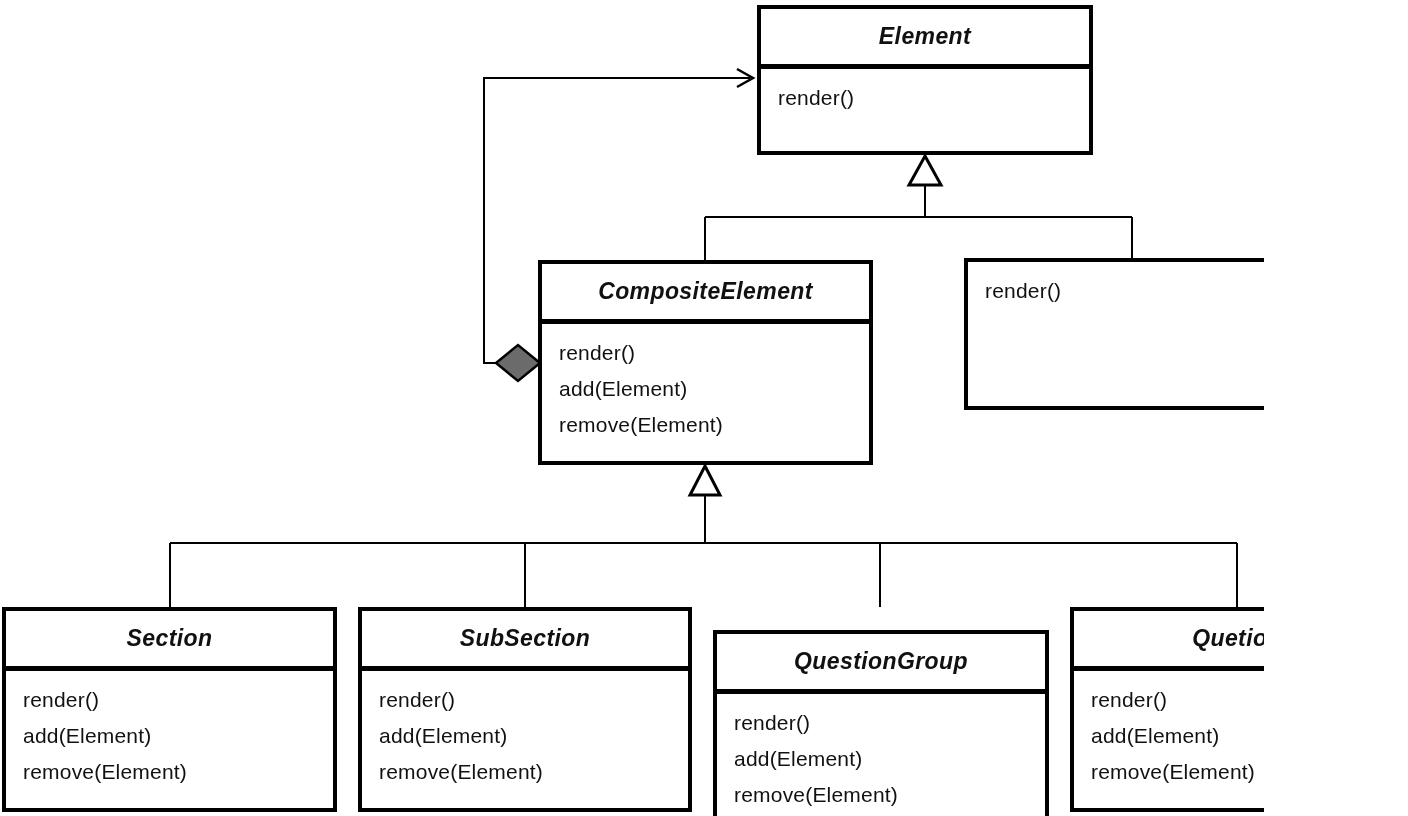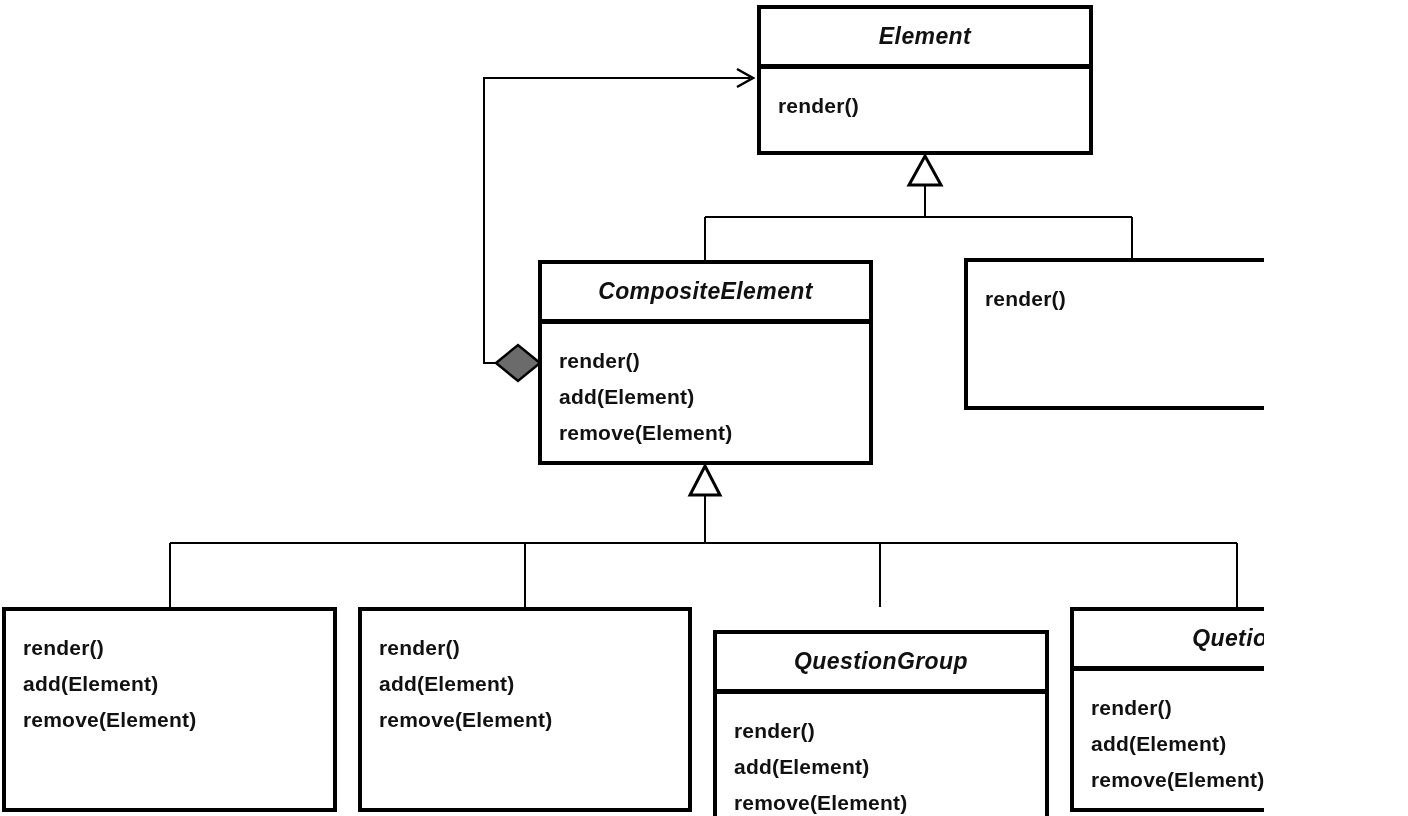--- a/index.html
+++ b/index.html
@@ -30,22 +30,21 @@
     align-items: center;
     justify-content: center;
     font-size: 23px;
     font-weight: bold;
     letter-spacing: 0.4px;
     color: #111111;
     font-style: italic;
   }
   .uml-title.abstract { font-style: italic; }
   .uml-body {
-    padding: 19px 17px;
-    font-weight: bold;
+    padding: 11px 17px;
   }
   .uml-method {
     font-size: 21px;
     line-height: 36px;
     color: #111111;
     letter-spacing: 0.2px;
     white-space: nowrap;
   }
   
   #box-element              { left: 757px;  top: 5px;   width: 336px; height: 150px; }
@@ -85,28 +84,30 @@
     </div>
   </div>
 
   <div class="uml-class" id="box-primitive-question-field">
     <div class="uml-body">
       <div class="uml-method">render()</div>
     </div>
   </div>
 
   <div class="uml-class" id="box-section">
+    <div class="uml-title">Section</div>
     <div class="uml-body">
       <div class="uml-method">render()</div>
       <div class="uml-method">add(Element)</div>
       <div class="uml-method">remove(Element)</div>
     </div>
   </div>
 
   <div class="uml-class" id="box-sub-section">
+    <div class="uml-title">SubSection</div>
     <div class="uml-body">
       <div class="uml-method">render()</div>
       <div class="uml-method">add(Element)</div>
       <div class="uml-method">remove(Element)</div>
     </div>
   </div>
 
   <div class="uml-class" id="box-question-group">
     <div class="uml-title">QuestionGroup</div>
     <div class="uml-body">

